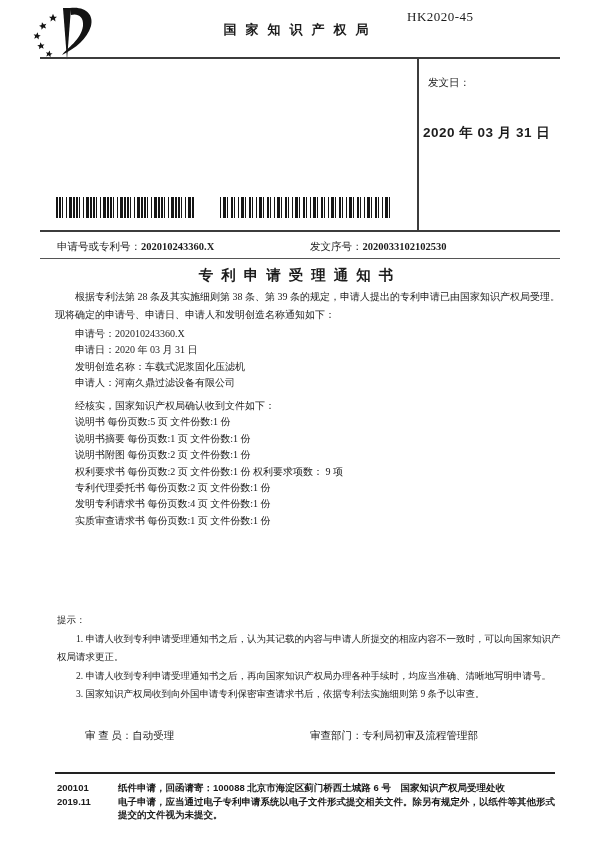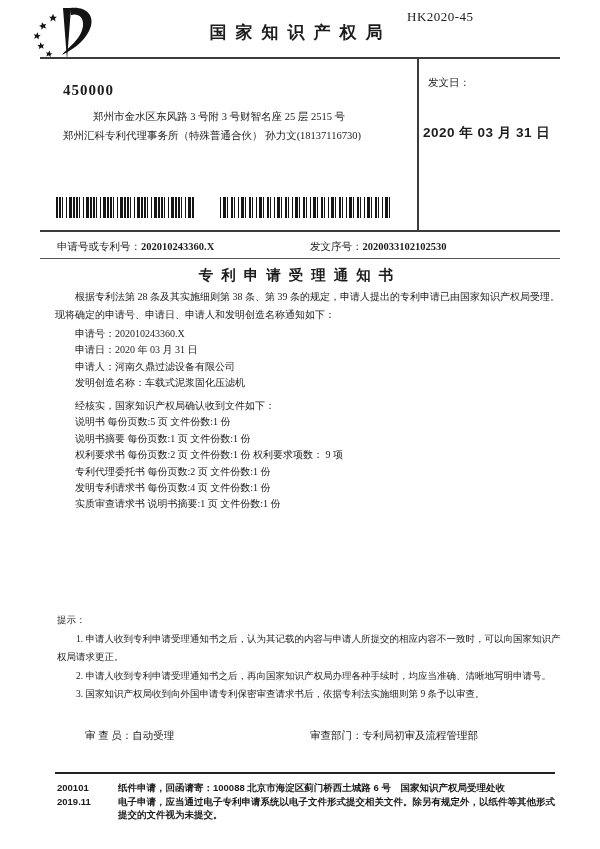--- a/index.html
+++ b/index.html
@@ -7,21 +7,21 @@
     position:relative;width:600px;height:849px;margin:0 auto;
     background:#fff;color:#1c1c1c;overflow:hidden;
     font-family:"Liberation Serif","DejaVu Serif",serif;
   }
   .sans{font-family:"Liberation Sans","DejaVu Sans",sans-serif;}
 
   
   .doc-code{position:absolute;left:407px;top:9px;font-size:13px;letter-spacing:.5px;}
   .logo{position:absolute;left:26px;top:5px;width:72px;height:60px;}
   .org-name{position:absolute;left:0;right:0;top:21px;text-align:center;
-    font-size:17px;font-weight:bold;letter-spacing:9px;padding-left:1px;}
+    font-size:13px;font-weight:bold;letter-spacing:9px;padding-left:1px;}
   .rule-top{position:absolute;left:40px;width:520px;top:57px;border-top:2px solid #3c3c3c;}
 
   
   .recipient{position:absolute;left:63px;top:82px;width:350px;font-size:10.5px;}
   .postcode{font-size:15px;font-weight:bold;letter-spacing:1px;}
   .addr-1{margin:11px 0 0 30px;}
   .addr-2{margin:5px 0 0 0;}
 
   
   .datebox-line{position:absolute;left:417px;top:58px;height:172px;border-left:2px solid #3c3c3c;}
@@ -89,25 +89,20 @@
           <path transform="translate(15,41) scale(0.95) rotate(-8)" d="M0,-4 L1.18,-1.24 L3.8,-1.24 L1.9,0.47 L2.35,3.24 L0,1.53 L-2.35,3.24 L-1.9,0.47 L-3.8,-1.24 L-1.18,-1.24 Z"></path>
           <path transform="translate(23,49) scale(0.9) rotate(12)" d="M0,-4 L1.18,-1.24 L3.8,-1.24 L1.9,0.47 L2.35,3.24 L0,1.53 L-2.35,3.24 L-1.9,0.47 L-3.8,-1.24 L-1.18,-1.24 Z"></path>
         </g>
       </g>
     </svg>
   </div>
 
   <div class="org-name">国家知识产权局</div>
   <div class="rule-top"></div>
 
-  <div class="recipient">
-    <div class="postcode">450000</div>
-    <div class="addr-1">郑州市金水区东风路 3 号附 3 号财智名座 25 层 2515 号</div>
-    <div class="addr-2">郑州汇科专利代理事务所（特殊普通合伙）  孙力文(18137116730)</div>
-  </div>
 
   <div class="datebox-line"></div>
   <div class="date-label">发文日：</div>
   <div class="date-value sans">2020 年 03 月 31 日</div>
 
   <div class="barcode barcode-1"></div>
   <div class="barcode barcode-2"></div>
 
   <div class="rule-mid"></div>
 
@@ -120,32 +115,33 @@
   <div class="rule-ref"></div>
 
   <div class="notice-title">专利申请受理通知书</div>
 
   <div class="body">
     <p class="intro">根据专利法第 28 条及其实施细则第 38 条、第 39 条的规定，申请人提出的专利申请已由国家知识产权局受理。现将确定的申请号、申请日、申请人和发明创造名称通知如下：</p>
 
     <div class="fields">
       <div><span>申请号：</span><span>202010243360.X</span></div>
       <div><span>申请日：</span><span>2020 年 03 月 31 日</span></div>
+      <div><span>发明创造名称：</span><span>车载式泥浆固化压滤机</span></div>
       <div><span>申请人：</span><span>河南久鼎过滤设备有限公司</span></div>
-      <div><span>发明创造名称：</span><span>车载式泥浆固化压滤机</span></div>
     </div>
 
     <div class="received">
       <div>经核实，国家知识产权局确认收到文件如下：</div>
       <div>说明书 每份页数:5 页 文件份数:1 份</div>
       <div>说明书摘要 每份页数:1 页 文件份数:1 份</div>
+      <div>说明书附图 每份页数:2 页 文件份数:1 份</div>
       <div>权利要求书 每份页数:2 页 文件份数:1 份 权利要求项数： 9 项</div>
       <div>专利代理委托书 每份页数:2 页 文件份数:1 份</div>
       <div>发明专利请求书 每份页数:4 页 文件份数:1 份</div>
-      <div>实质审查请求书 说明书摘要:1 页 文件份数:1 份</div>
+      <div>实质审查请求书 每份页数:1 页 文件份数:1 份</div>
     </div>
   </div>
 
   <div class="tips">
     <p class="tips-label">提示：</p>
     <p>1. 申请人收到专利申请受理通知书之后，认为其记载的内容与申请人所提交的相应内容不一致时，可以向国家知识产权局请求更正。</p>
     <p>2. 申请人收到专利申请受理通知书之后，再向国家知识产权局办理各种手续时，均应当准确、清晰地写明申请号。</p>
     <p>3. 国家知识产权局收到向外国申请专利保密审查请求书后，依据专利法实施细则第 9 条予以审查。</p>
   </div>
 

